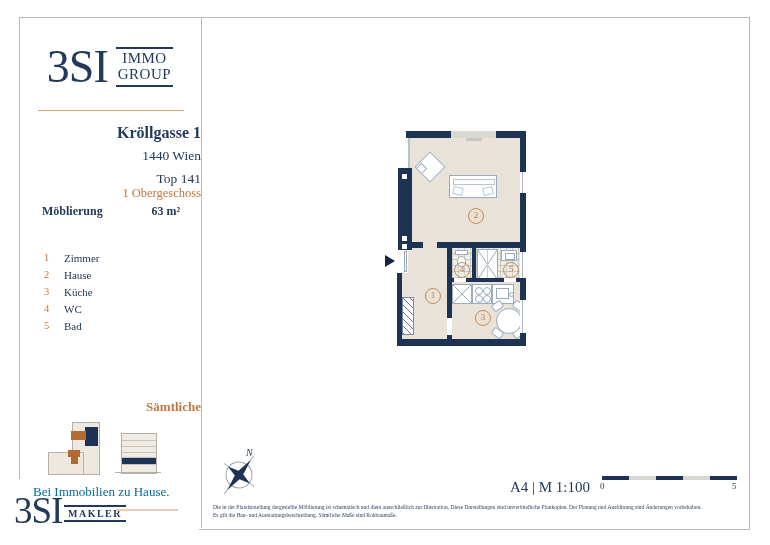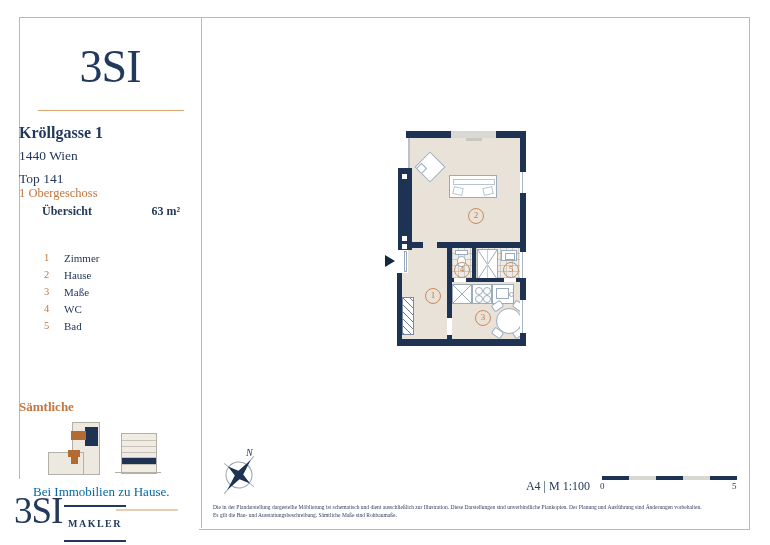--- a/index.html
+++ b/index.html
@@ -7,98 +7,102 @@
        font-family:"Liberation Serif",serif;color:#23395c;}
   .abs{position:absolute;}
   
   .frame{left:19px;top:17px;width:729px;height:511px;border:1px solid #b9b9b9;}
   .div-v{left:201px;top:17px;width:1px;height:511px;background:#b9b9b9;}
   
   .logo-wrap{left:19px;top:36px;width:182px;height:62px;display:flex;justify-content:center;align-items:center;gap:8px;}
   .logo-main{font-size:46px;line-height:1;letter-spacing:-1px;color:#23395c;}
   .logo-sub{display:flex;flex-direction:column;align-items:center;border-top:2px solid #23395c;border-bottom:2px solid #23395c;padding:2px 2px;font-size:15px;line-height:1.05;letter-spacing:.5px;color:#23395c;}
   .rule-orange{left:38px;top:110px;width:146px;height:1px;background:#d9a671;}
-  .sb-center{left:19px;width:182px;text-align:left;}
+  .sb-center{left:19px;width:182px;text-align:right;}
   .street{top:124px;font-size:16px;font-weight:bold;}
   .city{top:148px;font-size:13.5px;}
   .unit{top:171px;font-size:13.5px;}
   .floor{top:186px;font-size:12.5px;color:#c1773f;}
   .area-row{left:42px;top:204px;width:138px;display:flex;justify-content:space-between;font-weight:bold;font-size:12px;}
   .rooms{left:44px;top:249px;width:130px;}
   .room-row{display:flex;height:17px;align-items:center;}
   .room-num{width:20px;color:#c1773f;font-size:10.5px;}
   .room-name{color:#23395c;font-size:11px;}
   .ov-title{top:399px;font-size:13px;font-weight:bold;color:#c1773f;}
   .plate{border:1px solid #b3b0a8;background:#eee9e0;}
   .navyblock{background:#1e3354;}
   .orangeblock{background:#b36b33;}
   .bldg{left:121px;top:433px;width:34px;height:39px;border:1px solid #b3b0a8;background:#f0ece3;}
   .bldg-row{width:100%;border-bottom:1px solid #c6c2b8;box-sizing:border-box;}
   .ground{left:115px;top:472px;width:46px;height:1px;background:#b3b0a8;}
   .patch{left:13px;top:479px;width:186px;height:66px;background:#fff;}
   .slogan{left:33px;top:484px;font-size:13px;color:#0369a1;}
   .flogo{left:14px;top:492px;font-size:37px;line-height:1;letter-spacing:-1px;color:#23395c;}
-  .fmakler{left:64px;top:505px;border-top:2px solid #23395c;border-bottom:2px solid #23395c;padding:11px 4px;font-size:10px;letter-spacing:1.5px;font-weight:bold;color:#23395c;}
+  .fmakler{left:64px;top:505px;border-top:2px solid #23395c;border-bottom:2px solid #23395c;padding:1px 4px;font-size:10px;letter-spacing:1.5px;font-weight:bold;color:#23395c;}
   .forange{left:116px;top:509px;width:62px;height:2px;background:#e9cdb2;}
   
   .plan{left:396px;top:131px;width:136px;height:215px;}
   .plan .abs{position:absolute;}
   .wall{background:#1e3354;}
   .beige{background:#e8e2d8;}
   .tile{background-color:#edece8;
     background-image:repeating-linear-gradient(0deg,rgba(175,175,165,.55) 0 1px,transparent 1px 6px),
                      repeating-linear-gradient(90deg,rgba(175,175,165,.55) 0 1px,transparent 1px 6px);}
   .win-v{background:linear-gradient(to right,#fff 0,#fff 2px,#aeb9c6 2px,#aeb9c6 3px,#fff 3px);}
   .furn{background:#fff;border:1px solid #9aabbd;box-sizing:border-box;}
   .num{width:14px;height:14px;border:1px solid #cd8a55;border-radius:50%;color:#c1773f;
        font-size:9px;line-height:13px;text-align:center;}
   .hatch{background-color:#fff;border:1px solid #7a8aa0;box-sizing:border-box;
     background-image:repeating-linear-gradient(45deg,rgba(70,90,120,.8) 0 1px,transparent 1px 5px);}
   .arrow{width:0;height:0;border-top:6px solid transparent;border-bottom:6px solid transparent;border-left:10px solid #15263f;}
   
-  .a4{left:498px;top:479px;width:92px;text-align:right;font-size:12px;color:#23395c;}
+  .a4{left:498px;top:479px;width:92px;text-align:right;font-size:15px;color:#23395c;}
   .sbar{left:602px;top:476px;width:135px;height:4px;display:flex;}
   .sbar div{height:4px;width:27px;}
   .s-d{background:#1e3354;}.s-l{background:#d8d8d2;}
   .slab{top:481px;font-size:9px;color:#23395c;}
   .fine{left:213px;top:504px;width:535px;font-size:5.5px;line-height:7.5px;color:#2e3f5c;}
   .compass-n{left:246px;top:447px;font-size:10px;font-style:italic;color:#23395c;}
 </style>
 </head>
 <body>
 
 <div class="abs frame"></div>
 <div class="abs div-v"></div>
 
 <div class="abs logo-wrap">
   <div class="logo-main">3SI</div>
+  <div class="logo-sub">
+    <span>IMMO</span>
+    <span>GROUP</span>
+  </div>
 </div>
 <div class="abs rule-orange"></div>
 
 <div class="abs sb-center street">Kröllgasse 1</div>
 <div class="abs sb-center city">1440 Wien</div>
 <div class="abs sb-center unit">Top 141</div>
 <div class="abs sb-center floor">1 Obergeschoss</div>
 <div class="abs area-row">
-  <span>Übersicht</span>
+  <span>Möblierung</span>
   <span>63 m²</span>
 </div>
 
 <div class="abs rooms">
   <div class="room-row">
     <span class="room-num">1</span>
     <span class="room-name">Zimmer</span>
   </div>
   <div class="room-row">
     <span class="room-num">2</span>
     <span class="room-name">Hause</span>
   </div>
   <div class="room-row">
     <span class="room-num">3</span>
-    <span class="room-name">Maße</span>
+    <span class="room-name">Küche</span>
   </div>
   <div class="room-row">
     <span class="room-num">4</span>
     <span class="room-name">WC</span>
   </div>
   <div class="room-row">
     <span class="room-num">5</span>
     <span class="room-name">Bad</span>
   </div>
 </div>

